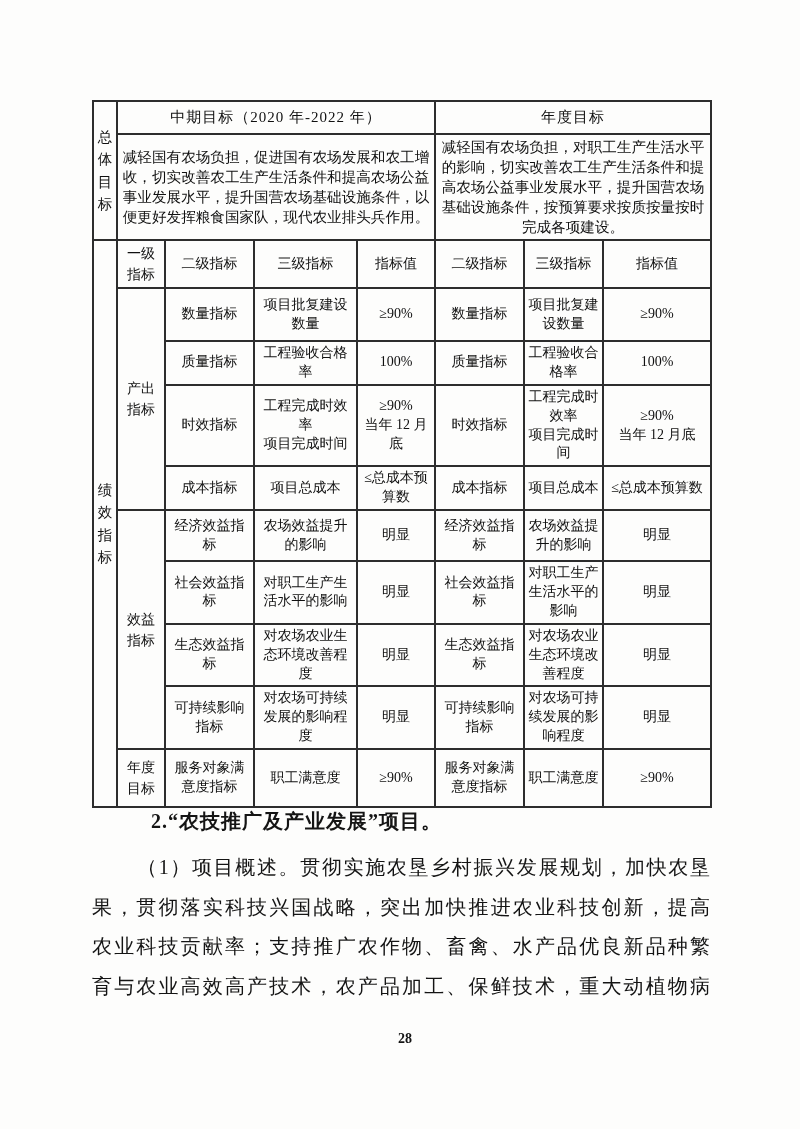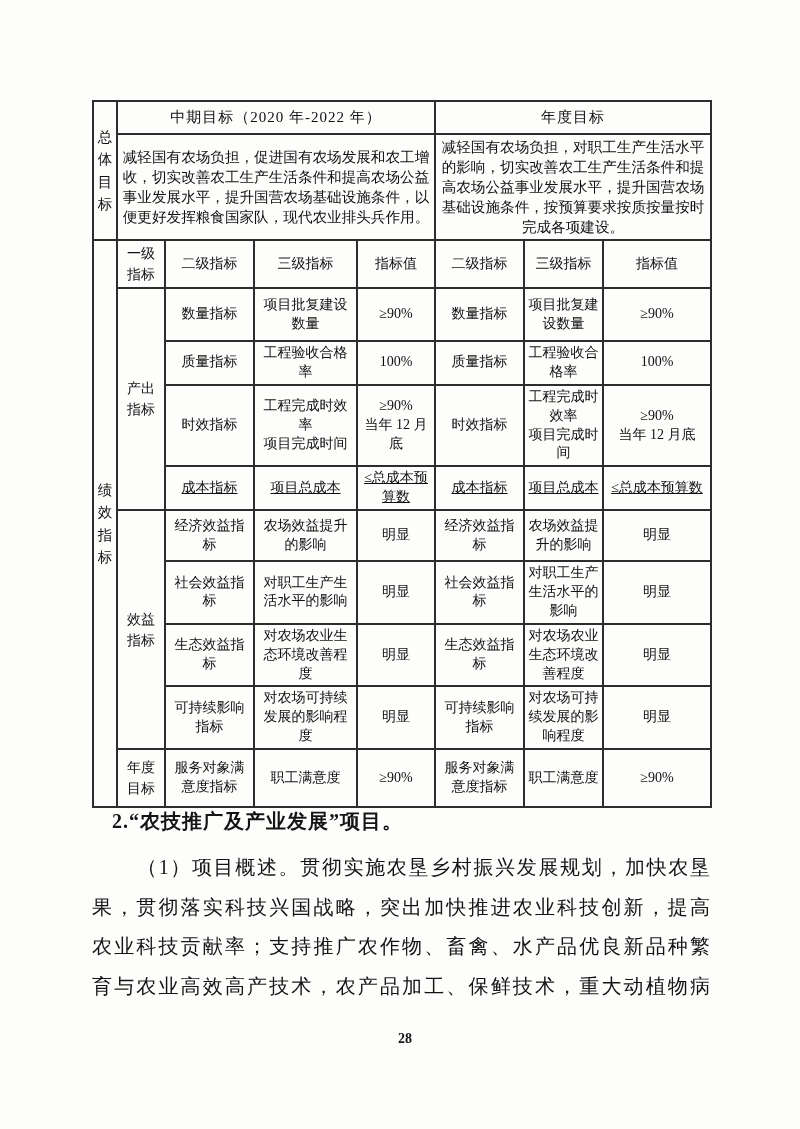--- a/index.html
+++ b/index.html
@@ -39,35 +39,36 @@
     text-align: justify;
     padding: 1px 5px;
   }
   td.goal-annual { text-align-last: center; }
   tr.r-top  { height: 33px; }
   tr.r-goal { height: 103px; }
   tr.r-hdr  { height: 36px; }
   tr.r1 { height: 53px; }
   tr.r2 { height: 41px; }
   tr.r3 { height: 78px; }
-  tr.r4 { height: 36px; text-decoration: underline; }
+  tr.r4 { height: 36px; }
   tr.r5 { height: 51px; }
   tr.r6 { height: 61px; }
   tr.r7 { height: 59px; }
   tr.r8 { height: 57px; }
   tr.r9 { height: 58px; }
   
   .content { position: absolute; left: 92px; top: 806px; width: 618px; }
   .heading {
     font-size: 20px; font-weight: bold;
     padding-left: 20px;
     white-space: nowrap;
     letter-spacing: 1px;
     line-height: 30px;
     margin-bottom: 12px;
+    margin-left: 39px;
   }
   .para-line {
     font-size: 20px;
     height: 39.5px; line-height: 39.5px;
     white-space: nowrap;
     text-align: justify; text-align-last: justify;
     overflow: hidden;
   }
   .para-line.indent { padding-left: 45px; }
   .page-num {

